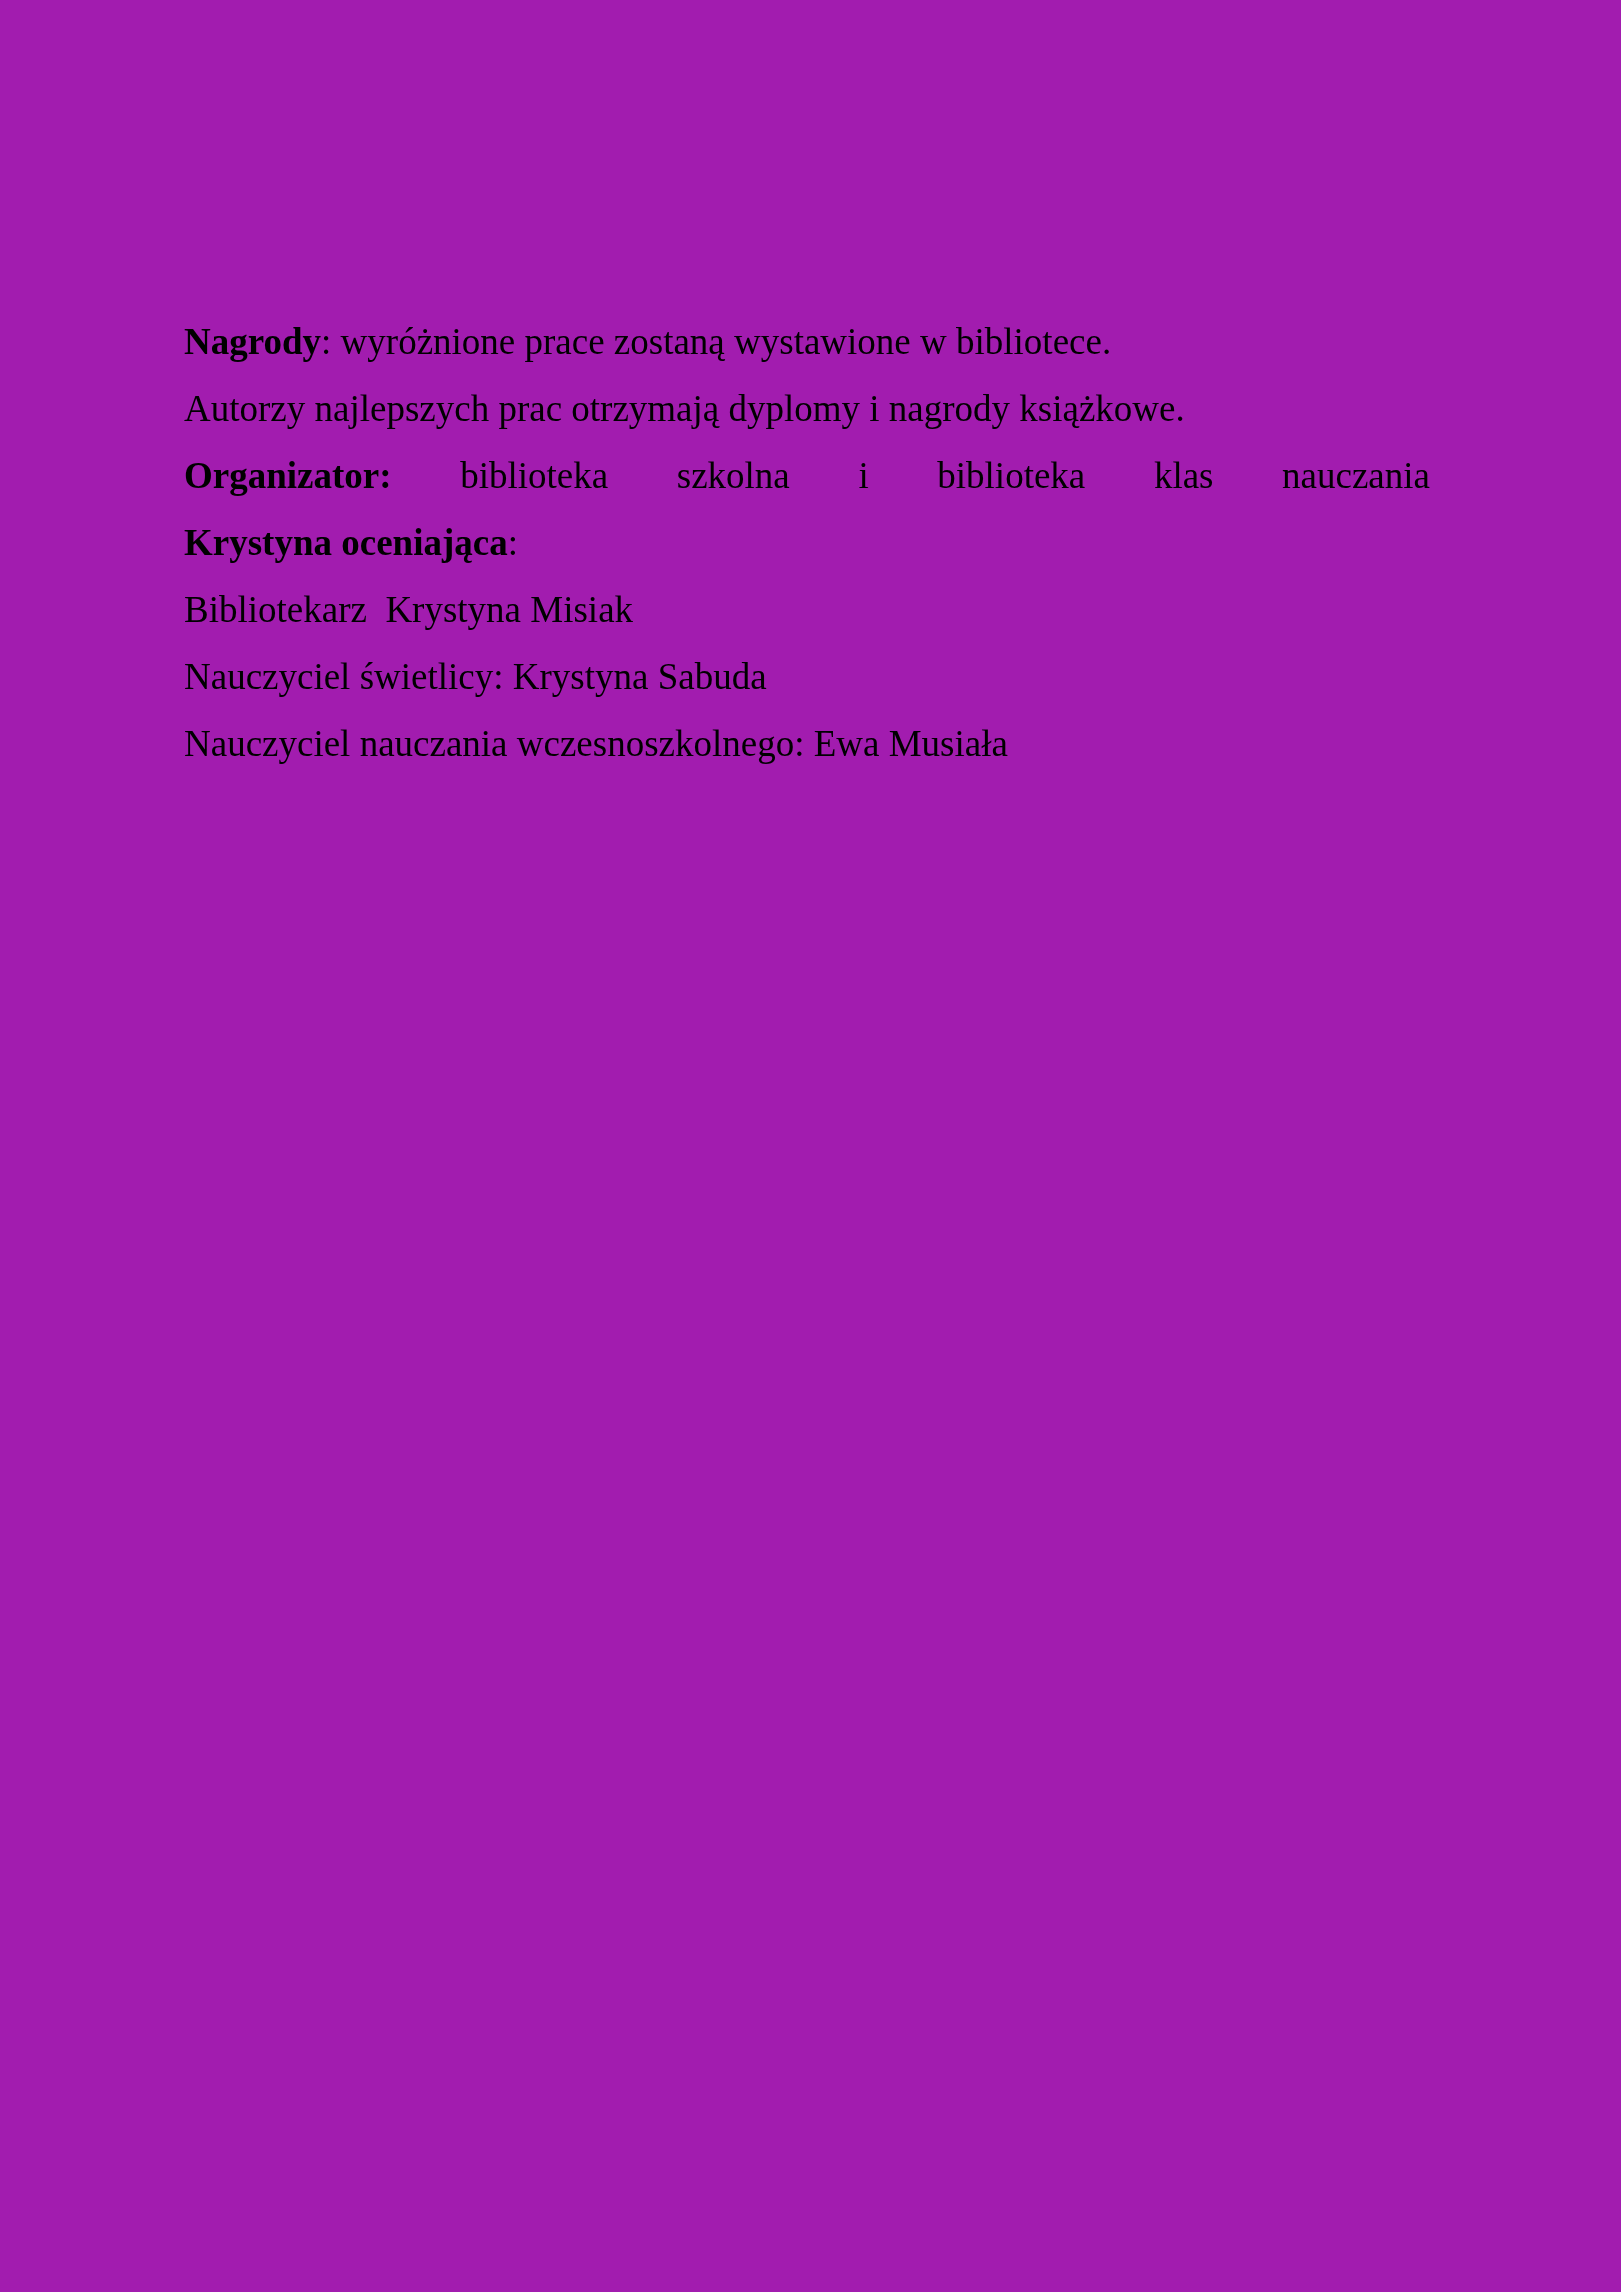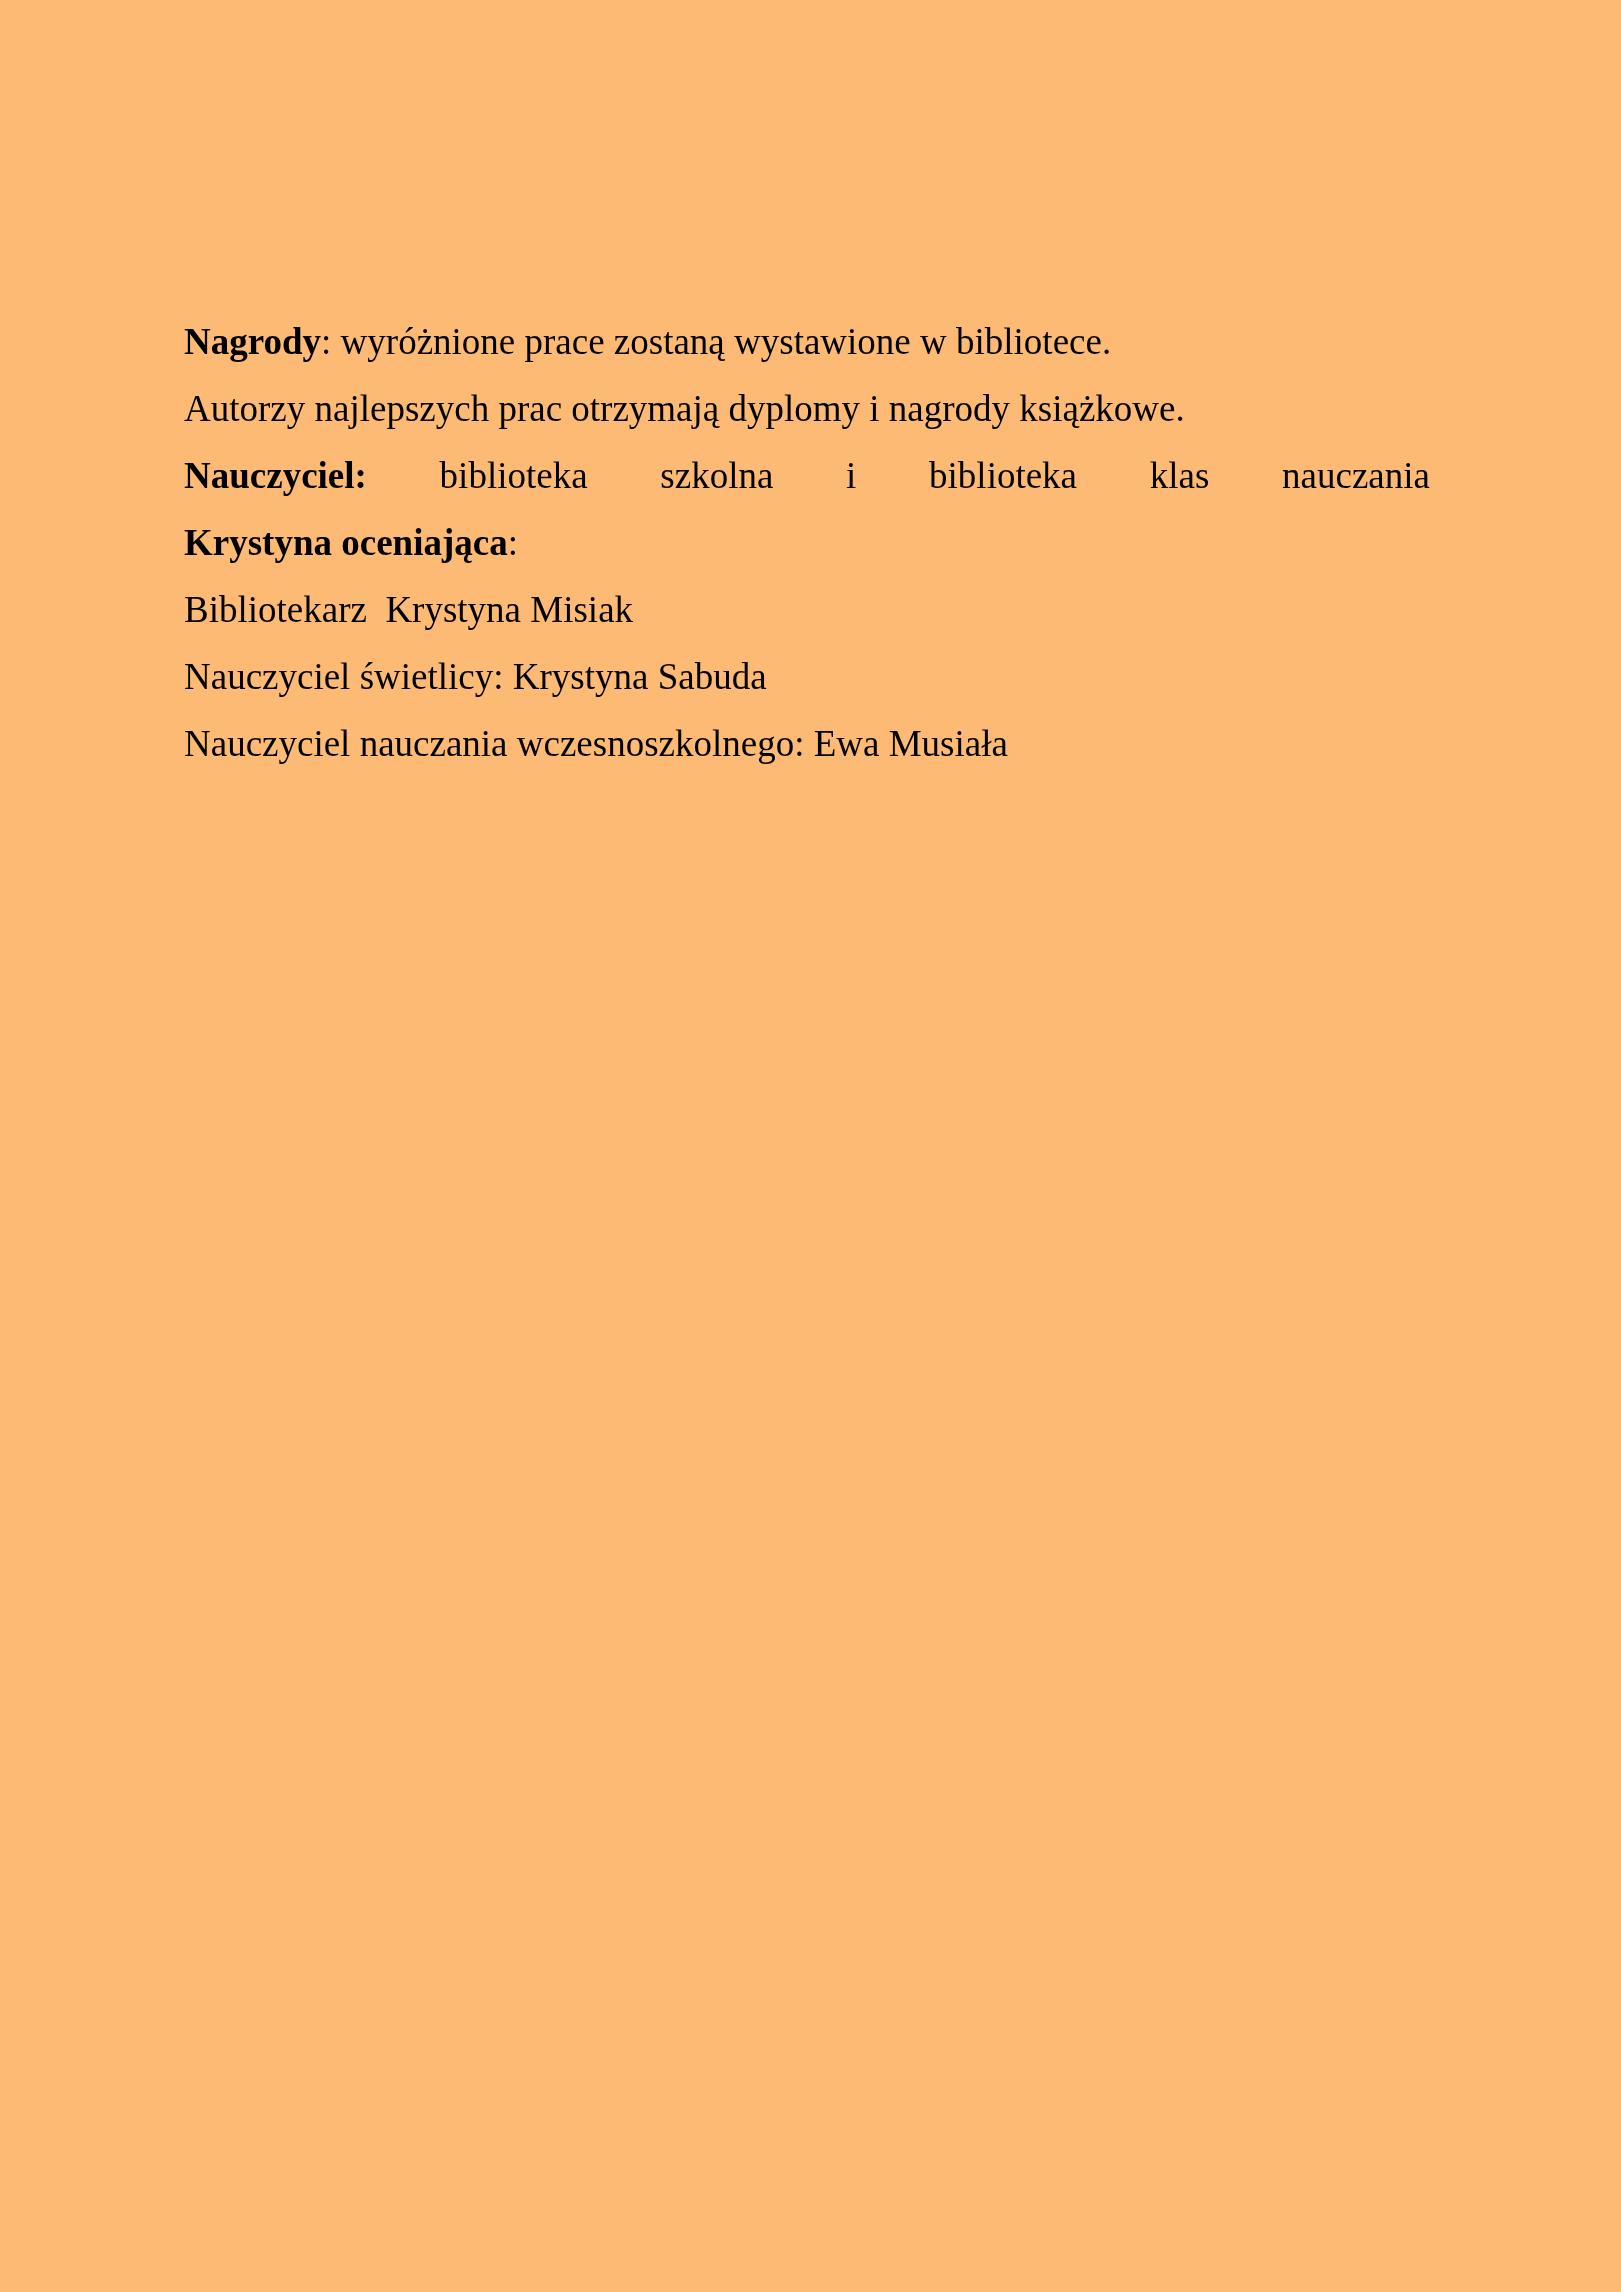--- a/index.html
+++ b/index.html
@@ -4,21 +4,21 @@
 <style>
   html, body {
     margin: 0;
     padding: 0;
     background: #ffffff;
   }
   .page {
     position: relative;
     width: 1621px;
     height: 2293px;
-    background: #fdba74;
+    background: #a21caf;
     overflow: hidden;
     font-family: "Liberation Serif", "DejaVu Serif", serif;
     color: #000000;
   }
   .textblock {
     position: absolute;
     left: 184px;
     top: 308px;
     width: 1246px;
     font-size: 37px;
@@ -44,21 +44,21 @@
 </head>
 <body>
 
 <div class="page">
   <div class="textblock">
 
     <p><span class="b">Nagrody</span><span>: wyróżnione prace zostaną wystawione w bibliotece.</span></p>
 
     <p><span>Autorzy najlepszych prac otrzymają dyplomy i nagrody książkowe.</span></p>
 
-    <p class="justify-full"><span class="b">Nauczyciel:</span> <span>biblioteka szkolna i biblioteka klas nauczania</span></p>
+    <p class="justify-full"><span class="b">Organizator:</span> <span>biblioteka szkolna i biblioteka klas nauczania</span></p>
 
 
     <p><span class="b">Krystyna oceniająca</span><span>:</span></p>
 
     <p class="prewrap"><span>Bibliotekarz  Krystyna Misiak</span></p>
 
     <p><span>Nauczyciel świetlicy: Krystyna Sabuda</span></p>
 
     <p><span>Nauczyciel nauczania wczesnoszkolnego: Ewa Musiała</span></p>
 

